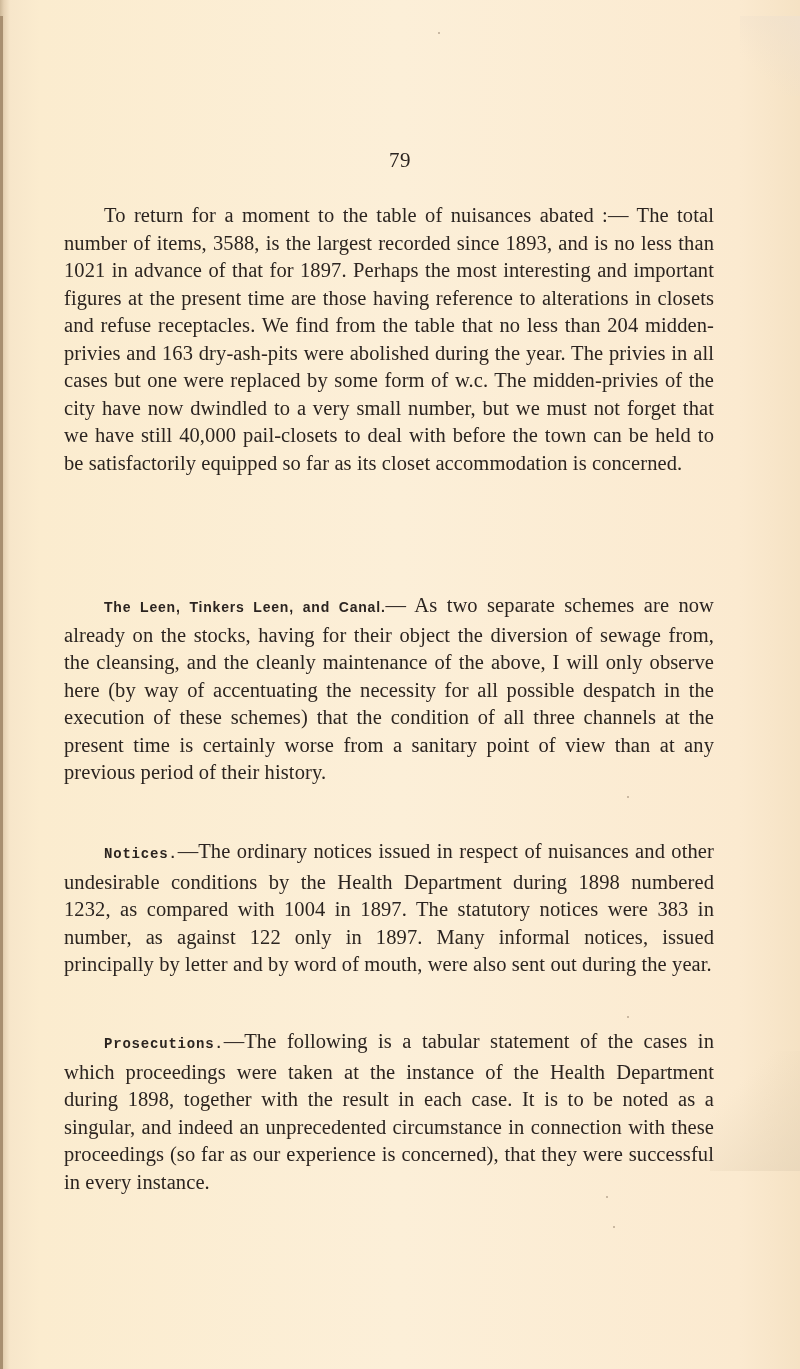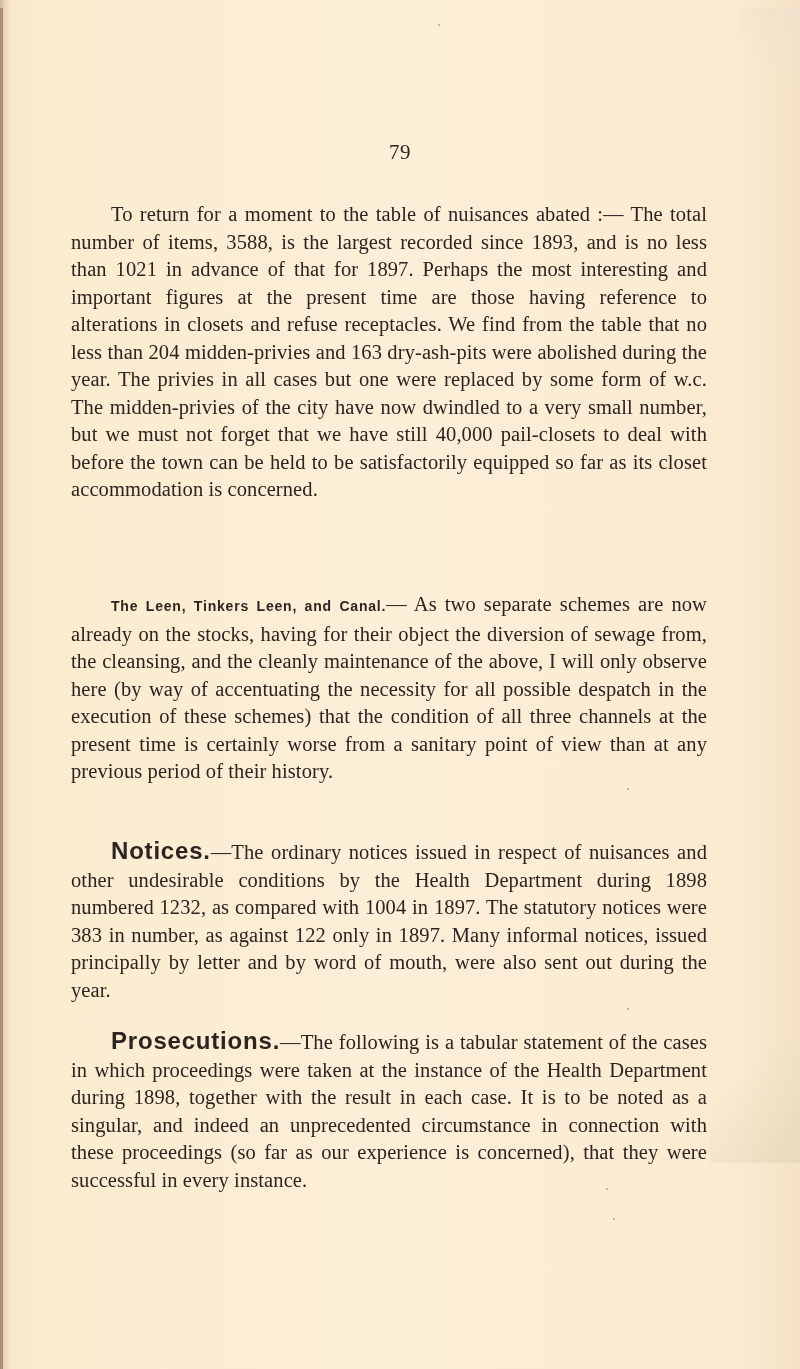--- a/index.html
+++ b/index.html
@@ -11,21 +11,21 @@
     height: 1369px;
     overflow: hidden;
     position: relative;
     background: #fbebd2;
     background: linear-gradient(90deg, #cdb898 0px, #e6d2b4 4px, #f7e6ca 10px, #fbeccf 40px, #fcefd8 400px, #fbead0 740px, #f5e2c4 800px);
     font-family: "Liberation Serif", "DejaVu Serif", serif;
     color: #2b2420;
   }
   .page {
     position: absolute;
-    left: 0; top: 8px;
+    left: 0; top: 16px;
     width: 800px; height: 1155px;
   }
   .binding-shadow {
     position: absolute;
     left: 0; top: 0;
     width: 3px; height: 1369px;
     background: #a88f70;
   }
   .corner-shade {
     position: absolute;
@@ -50,31 +50,32 @@
   .text-block {
     position: absolute;
     left: 60px;
     width: 658px;
     font-size: 20.5px;
     line-height: 27.5px;
     text-align: justify;
     letter-spacing: 0.1px;
   }
   .text-block p {
-    margin: 11px;
+    margin: 4px;
     text-indent: 40px;
   }
   .heading {
     font-family: "Liberation Sans", "DejaVu Sans", sans-serif;
     font-weight: bold;
     font-size: 14px;
     letter-spacing: 0.8px;
   }
   .heading.lg {
-    font-size: 24px;
+    font-size: 14px;
+    font-family: Liberation Mono, monospace;
   }
   .para-1 { top: 182px; }
   .para-2 { top: 572px; }
   .para-3 { top: 818px; }
   .para-4 { top: 1008px; }
   .speck {
     position: absolute;
     width: 2px; height: 2px;
     border-radius: 50%;
     background: rgba(120,100,80,0.5);

